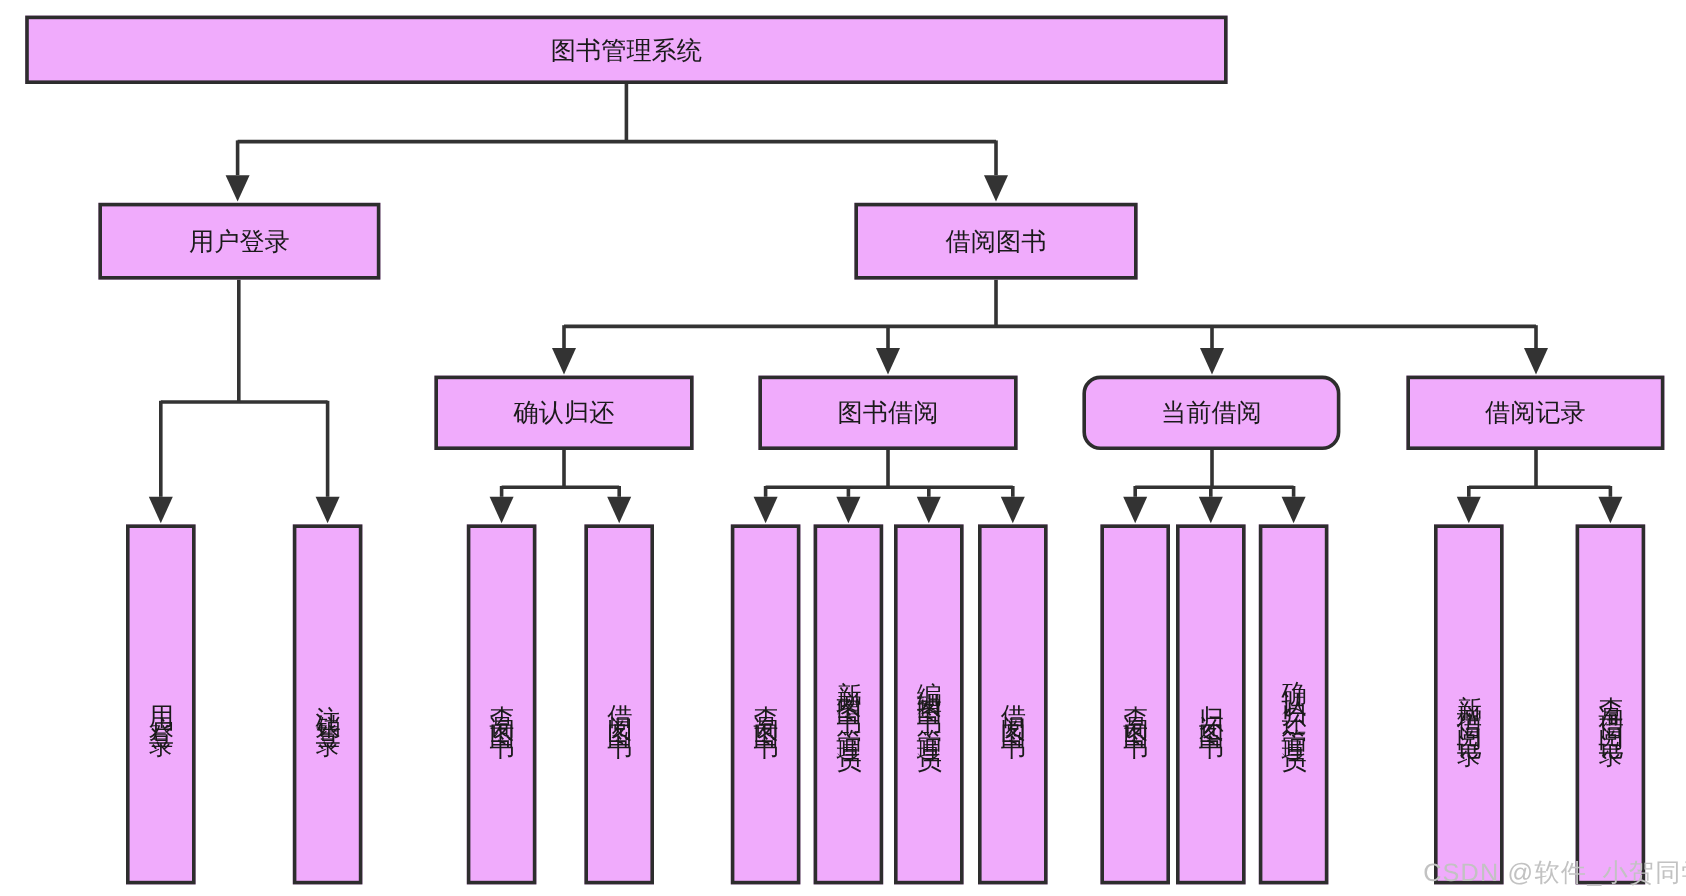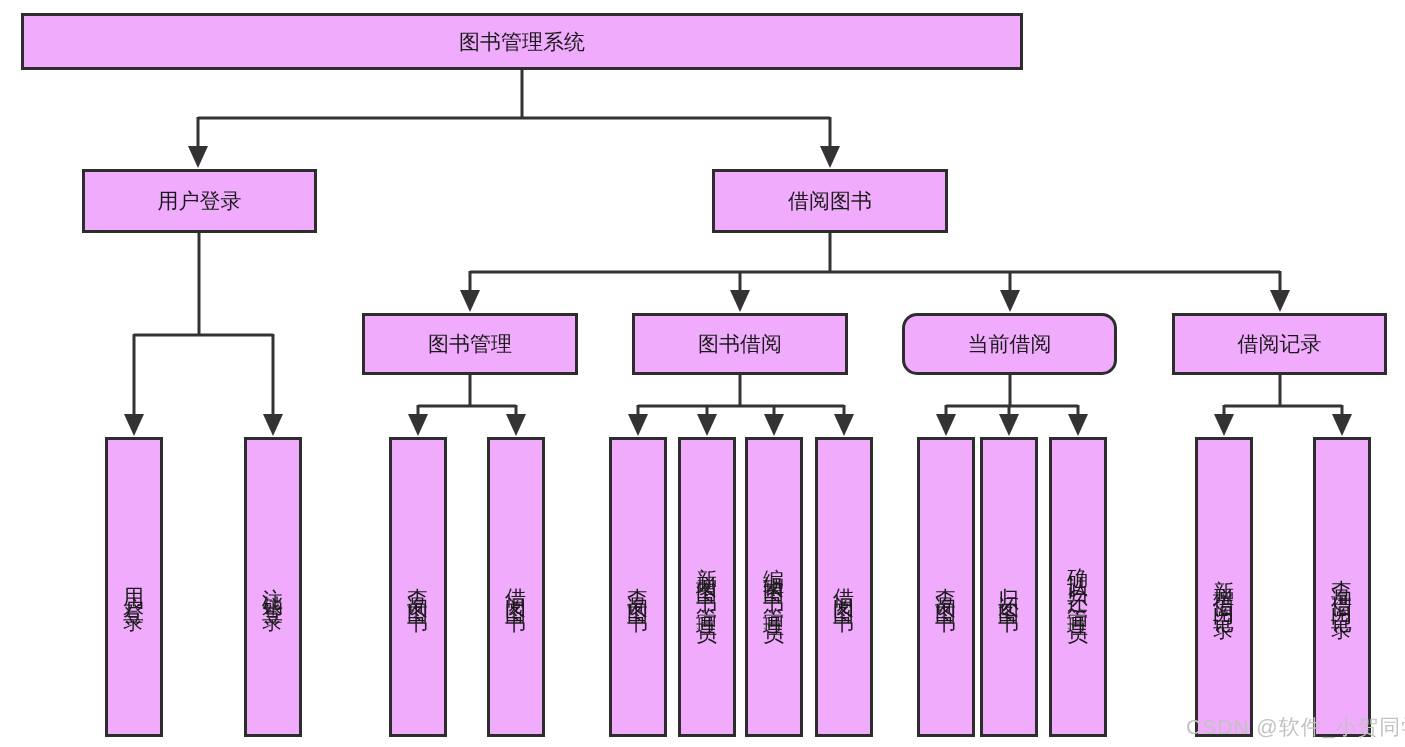--- a/index.html
+++ b/index.html
@@ -119,21 +119,21 @@
   </div>
 
   <div class="box n-l2a">
     <span>用户登录</span>
   </div>
   <div class="box n-l2b">
     <span>借阅图书</span>
   </div>
 
   <div class="box n-l3a">
-    <span>图书管理</span>
+    <span>确认归还</span>
   </div>
   <div class="box n-l3b">
     <span>图书借阅</span>
   </div>
   <div class="box n-l3c">
     <span>当前借阅</span>
   </div>
   <div class="box n-l3d">
     <span>借阅记录</span>
   </div>

